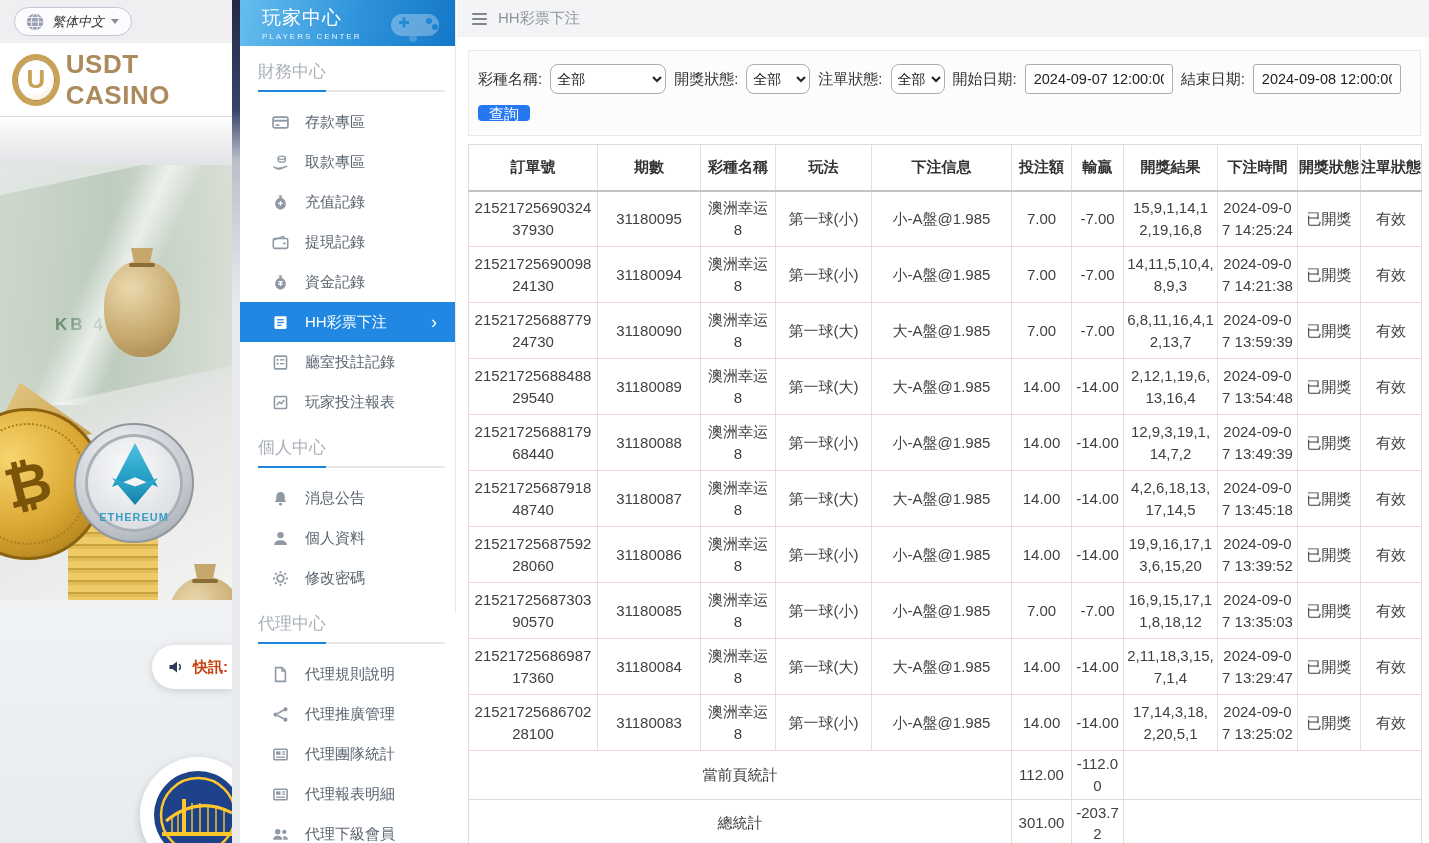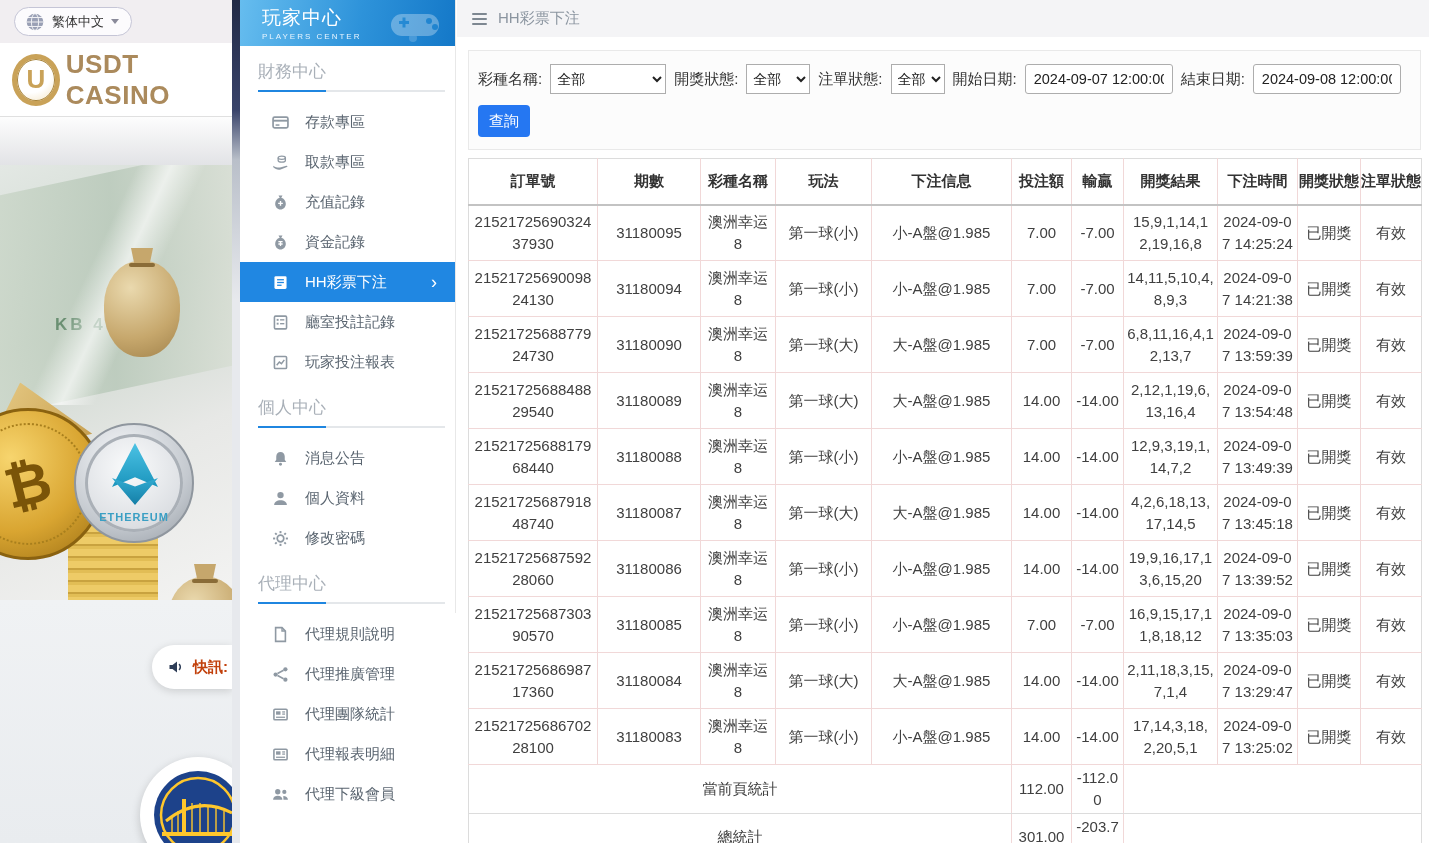--- a/index.html
+++ b/index.html
@@ -2,21 +2,21 @@
 <html><head>
 <meta charset="utf-8">
 <style>
   * { margin:0; padding:0; box-sizing:border-box; }
   html,body { width:1429px; height:843px; overflow:hidden; }
   body { font-family:"Liberation Sans","DejaVu Sans",sans-serif; background:#fff; color:#333; }
   #app { position:relative; width:1429px; height:843px; overflow:hidden; }
 
   
   #left-pane { position:absolute; left:0; top:0; width:232px; height:843px; background:#eef0f3; overflow:hidden; }
-  .lp-topstrip { position:absolute; left:0; top:0; width:232px; height:43px; background:#f1eef1; }
+  .lp-topstrip { position:absolute; left:0; top:0; width:232px; height:43px; background:#f1eef1;font-style:italic; }
   .lang-pill { position:absolute; left:14px; top:7px; width:118px; height:29px; background:#fcfbfd;
     border:1px solid #c5c5d6; border-radius:15px; display:flex; align-items:center; gap:7px; padding:0 10px; cursor:pointer; }
   .lang-pill .txt { font-size:13px; color:#333; }
   .lang-caret { width:0; height:0; border-left:4px solid transparent; border-right:4px solid transparent; border-top:5px solid #8a8a9a; }
   .lp-logoband { position:absolute; left:0; top:43px; width:232px; height:73px; background:#fff; display:flex; align-items:center; padding-left:12px; }
   .logo-circle { width:52px; height:52px; border-radius:50%; border:5px solid #c9a258; color:#c9a258;
     display:flex; align-items:center; justify-content:center; font-size:26px; font-weight:bold;
     background:radial-gradient(circle at 35% 30%, #fff 55%, #f3e2bd); box-shadow:0 0 0 1px #a8853e inset; }
   .logo-word { margin-left:6px; font-size:26px; font-weight:bold; color:#ab8a5c; letter-spacing:.5px; }
   .lp-fadeband { position:absolute; left:0; top:116px; width:232px; height:49px; background:linear-gradient(#fdfdfd,#e2e3e6); border-top:1px solid #e0e0e0; }
@@ -91,26 +91,26 @@
 
   
   #main { position:absolute; left:457px; top:0; width:972px; height:843px; background:#fff; }
   .main-topbar { height:37px; background:#f4f4f6; display:flex; align-items:center; gap:11px; padding-left:15px; }
   .hamburger { width:15px; display:flex; flex-direction:column; gap:3px; cursor:pointer; }
   .hamburger span { height:2px; background:#7d8791; border-radius:1px; }
   .topbar-title { font-size:15px; color:#8b95a0; }
   .filter-panel { margin:13px 0 0 11px; width:953px; border:1px solid #e9e9e9; background:#fcfcfc; padding:13px 9px 12px; }
   .filter-row { display:flex; align-items:center; gap:8px; flex-wrap:nowrap; }
   .filter-row label { font-size:15px; color:#333; white-space:nowrap; }
-  .filter-row select { height:30px; border:1px solid #adadad; border-radius:0; background:#fff; font-size:14px;
+  .filter-row select { height:30px; border:1px solid #adadad; border-radius:8px; background:#fff; font-size:14px;
     color:#222; padding:0 2px; font-family:inherit; }
   .sel-lottery { width:116px; } .sel-draw { width:64px; } .sel-order { width:54px; }
   .filter-row input[type=text] { height:30px; width:148px; border:1px solid #adadad; border-radius:3px;
     font-size:14.5px; color:#222; padding:0 8px; font-family:inherit; }
-  .query-btn { margin-top:11px; width:52px; height:32px; background:#2577f2; color:#fff; border:none; border-radius:4px;
+  .query-btn { margin-top:11px; width:52px; height:16px; background:#2577f2; color:#fff; border:none; border-radius:4px;
     font-size:15px; cursor:pointer; font-family:inherit; }
 
   table.bet-table { margin:8px 0 0 11px; width:953px; border-collapse:collapse; table-layout:fixed; }
   .bet-table th, .bet-table td { border:1px solid #f1d8d8; text-align:center; word-break:break-all; }
   .bet-table thead th { height:46px; font-size:15px; font-weight:bold; color:#333; background:#fff;
     border-top:1px solid #dcdcdc; border-bottom:2px solid #c3c3c3; }
   .bet-table th:first-child, .bet-table td:first-child { border-left:1px solid #dcdcdc;margin-top:41px; }
   .bet-table th:last-child, .bet-table td:last-child { border-right:1px solid #dcdcdc; }
   .bet-table tbody td { height:56px; font-size:15px; color:#404040; padding:2px 3px; line-height:1.45; }
   .bet-table tr.summary td { height:36px; border-bottom:1px solid #dcdcdc; }
@@ -236,20 +236,30 @@
             <span class="sb-label">取款專區</span>
           </div>
           <div class="sb-item">
             <span class="sb-icon">
               <svg viewBox="0 0 16 16">
                 <path d="M6.1 1.4h3.8L8.7 3.6c2.6.6 4.3 2.9 4.3 5.6 0 3.2-2.2 5.4-5 5.4s-5-2.2-5-5.4c0-2.7 1.7-5 4.3-5.6z" fill="currentColor"></path>
                 <path d="M8 6.5v4.6M5.8 8.8h4.4" stroke="var(--lines)" stroke-width="1.3"></path>
               </svg>
             </span>
             <span class="sb-label">充值記錄</span>
+          </div>
+          <div class="sb-item">
+            <span class="sb-icon">
+              <svg viewBox="0 0 16 16">
+                <rect x="1.2" y="4.2" width="13.6" height="9.3" rx="1.5" fill="none" stroke="currentColor" stroke-width="1.5"></rect>
+                <path d="M2 5.6l8.6-3.4 1 2.4" fill="none" stroke="currentColor" stroke-width="1.3"></path>
+                <circle cx="11.6" cy="8.8" r="1.1" fill="currentColor"></circle>
+              </svg>
+            </span>
+            <span class="sb-label">提現記錄</span>
           </div>
           <div class="sb-item">
             <span class="sb-icon">
               <svg viewBox="0 0 16 16">
                 <path d="M6.1 1.4h3.8L8.7 3.6c2.6.6 4.3 2.9 4.3 5.6 0 3.2-2.2 5.4-5 5.4s-5-2.2-5-5.4c0-2.7 1.7-5 4.3-5.6z" fill="currentColor"></path>
                 <path d="M6 7.2h4M6 9.4h4M8 7.2v4.2" stroke="var(--lines)" stroke-width="1.2"></path>
               </svg>
             </span>
             <span class="sb-label">資金記錄</span>
           </div>

